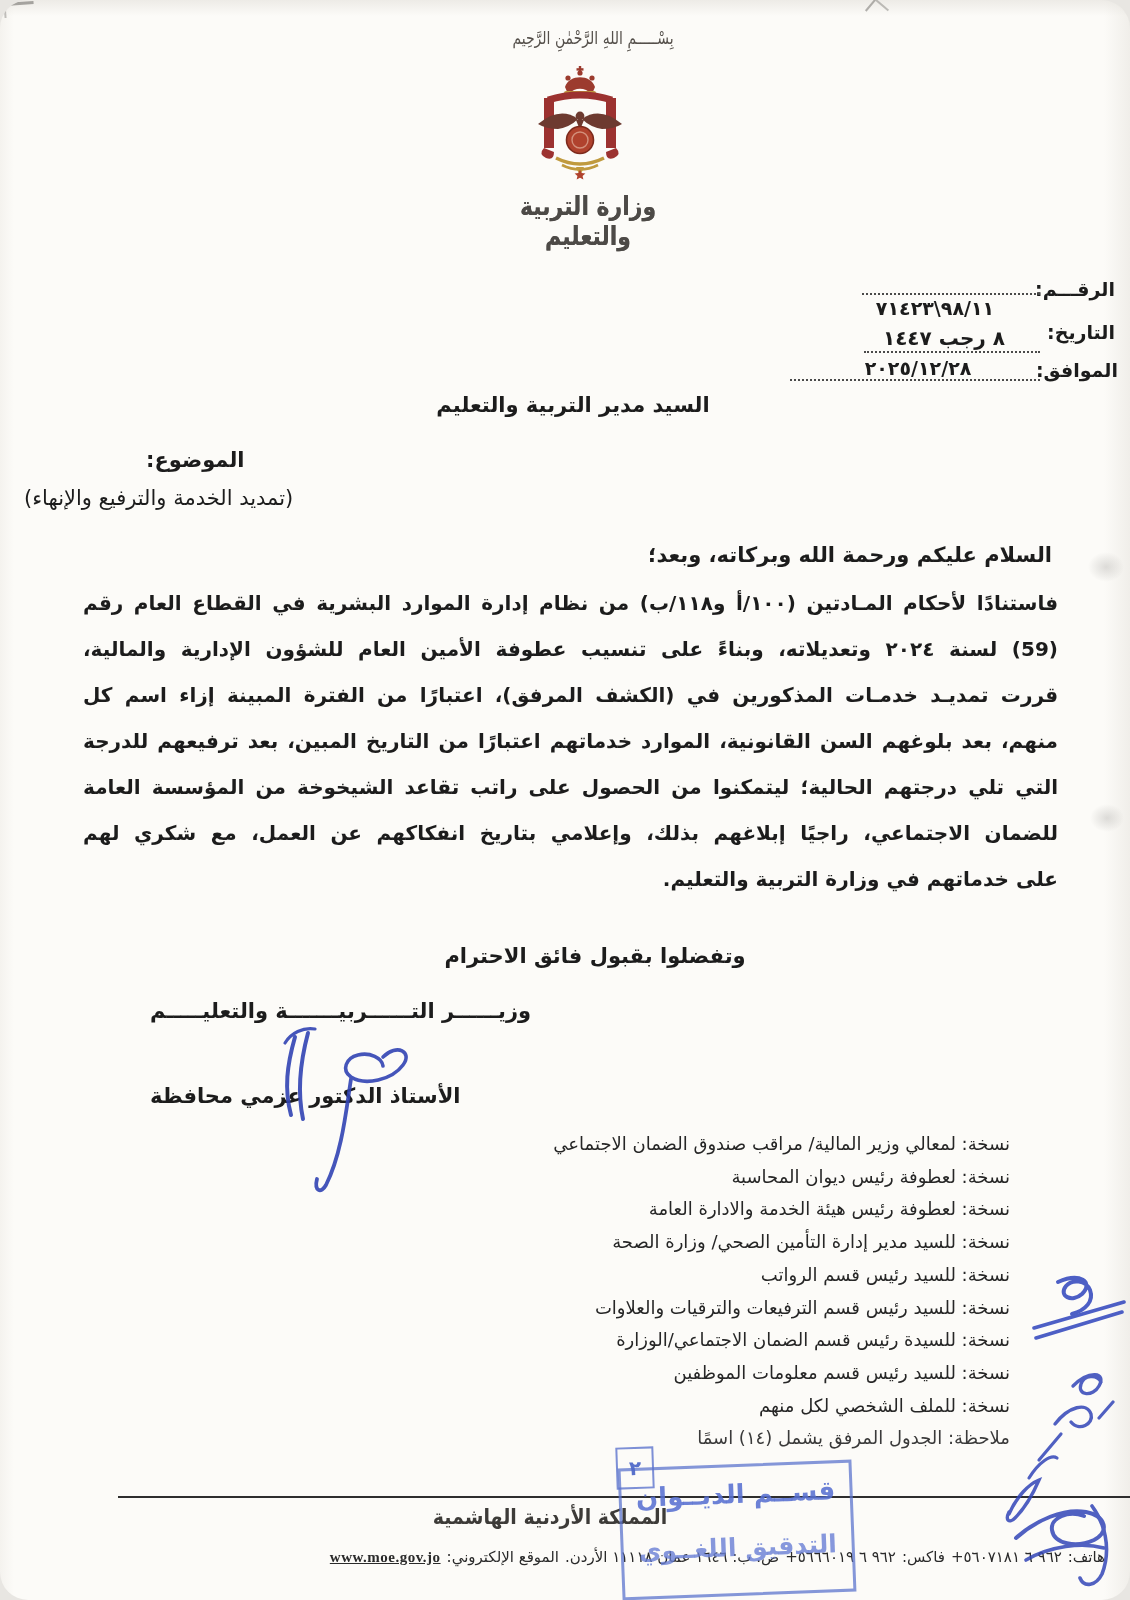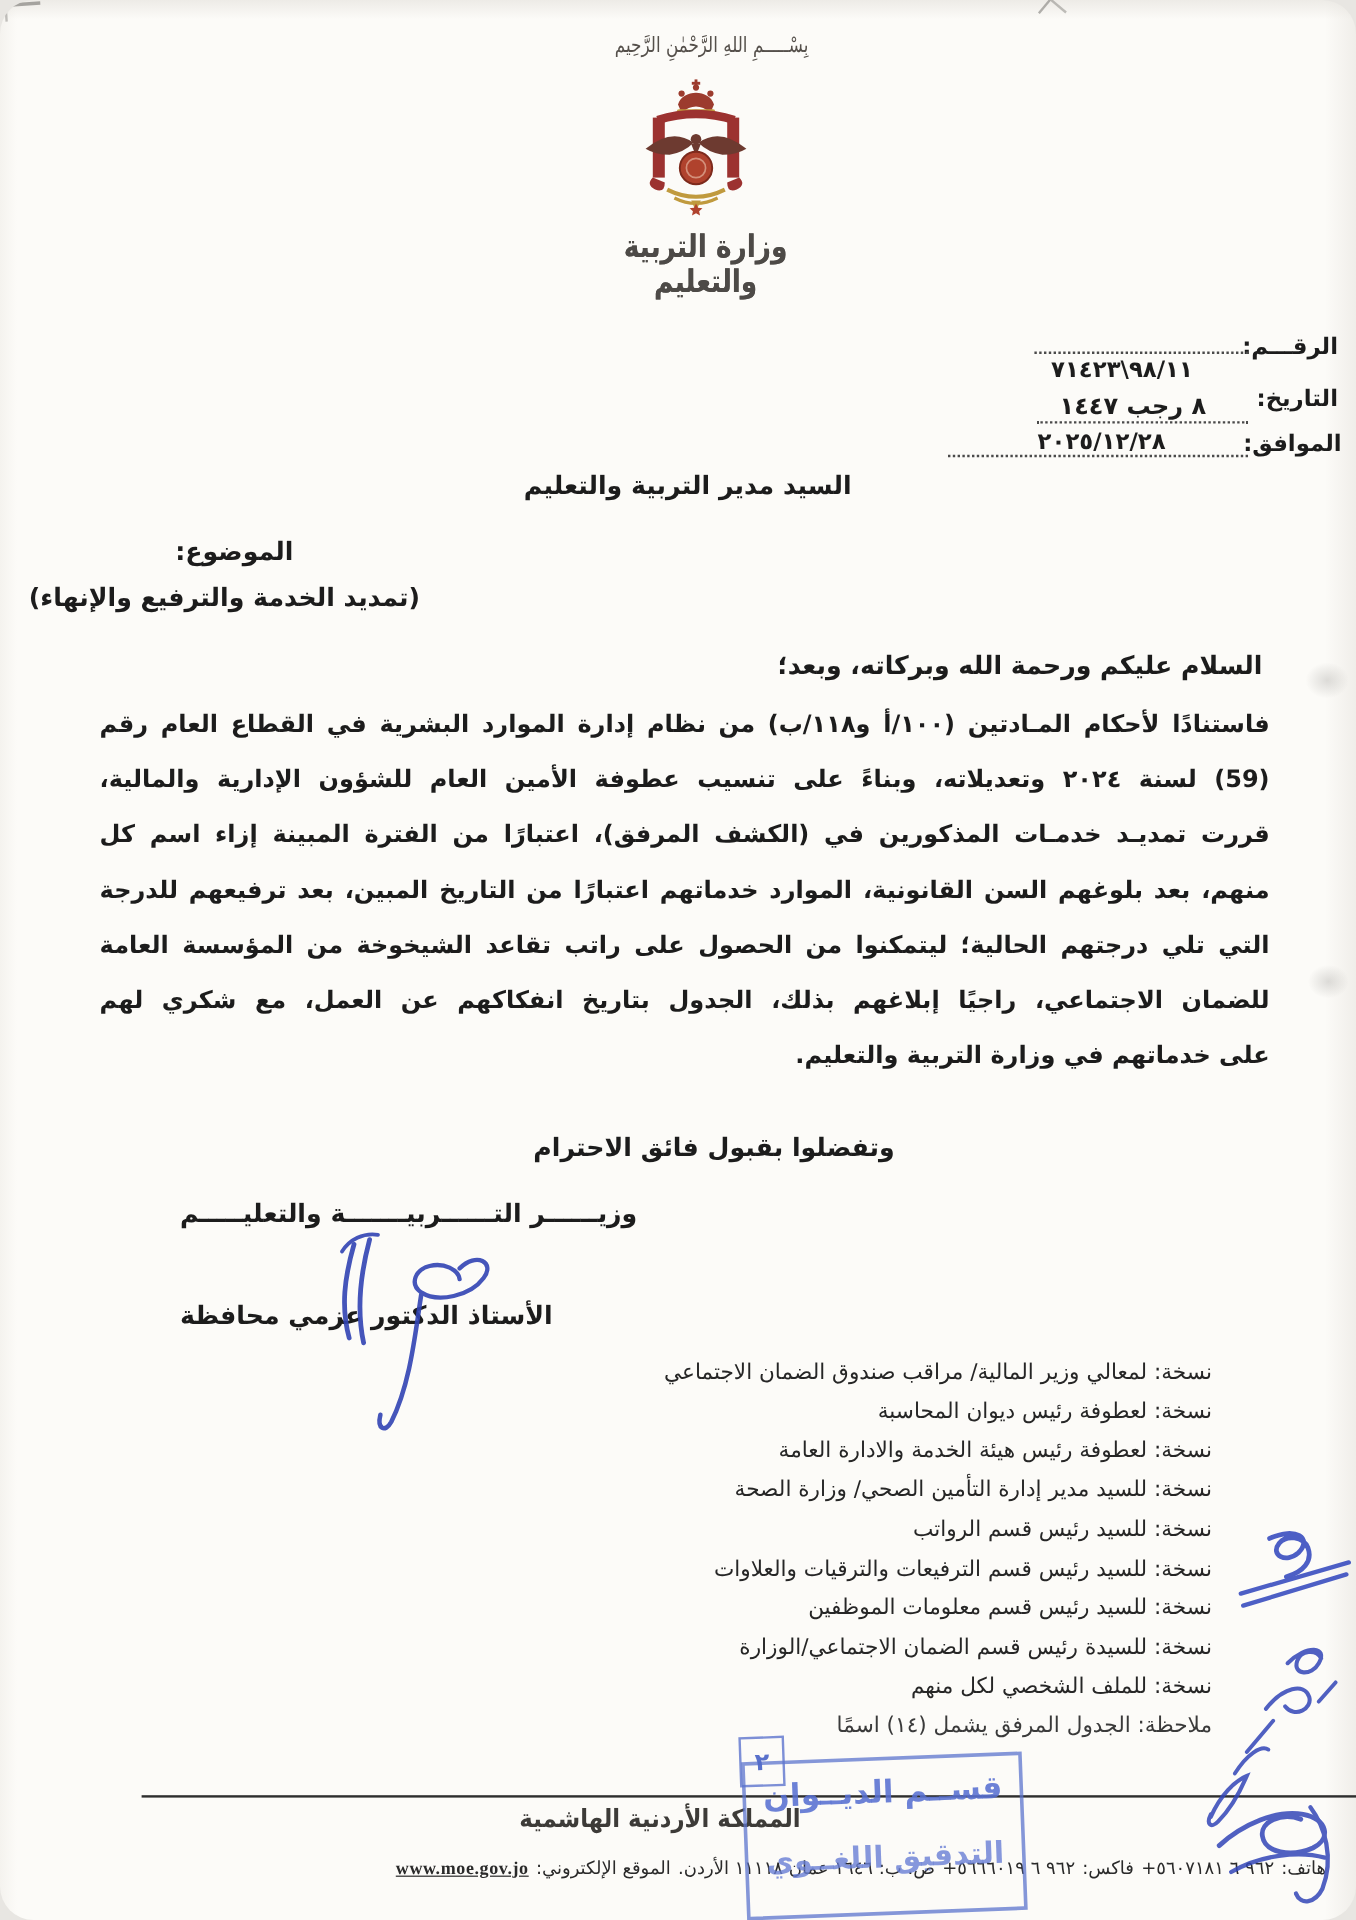--- a/index.html
+++ b/index.html
@@ -16,21 +16,21 @@
   
   .bismillah{left:488px;top:30px;width:210px;text-align:center;font-size:14px;color:#55504b;letter-spacing:1px;transform:scaleY(1.25);}
   .ministry{left:478px;top:196px;width:220px;text-align:center;font-size:22px;font-weight:bold;color:#4d4a47;letter-spacing:.5px;transform:scaleY(1.18);text-shadow:0 0 .5px #6a6662;}
   
   .reflabel{font-size:19px;font-weight:bold;white-space:nowrap;}
   .dots{border-bottom:2px dotted #4a4a4a;height:0;}
   .refval{font-size:19px;font-weight:bold;letter-spacing:1.5px;white-space:nowrap;text-align:center;}
   
   .addressee{left:408px;top:393px;width:330px;text-align:center;font-size:21px;font-weight:bold;}
   .subjlabel{left:146px;top:448px;font-size:21px;font-weight:bold;}
-  .subjval{left:24px;top:486px;font-size:21px;font-weight:bold;white-space:nowrap;}
+  .subjval{left:24px;top:486px;font-size:21px;font-weight:normal;white-space:nowrap;}
   .greeting{right:78px;top:543px;font-size:21px;font-weight:bold;white-space:nowrap;}
   .body{left:83px;top:580px;width:975px;}
   .bline{font-size:20px;font-weight:bold;line-height:46px;height:46px;text-align:justify;text-align-last:justify;white-space:normal;}
   .bline.last{text-align:right;text-align-last:right;}
   .closing{left:420px;top:944px;width:350px;text-align:center;font-size:21px;font-weight:bold;}
   .minister{left:150px;top:999px;font-size:21px;font-weight:bold;white-space:nowrap;}
   .signer{left:150px;top:1084px;font-size:21px;font-weight:bold;white-space:nowrap;}
   
   .cc{right:120px;top:1128px;text-align:right;font-size:18px;color:#262626;}
   .cc div{line-height:32.7px;white-space:nowrap;}
@@ -116,21 +116,21 @@
   <div class="abs subjlabel">الموضوع:</div>
   <div class="abs subjval">(تمديد الخدمة والترفيع والإنهاء)</div>
   <div class="abs greeting">السلام عليكم ورحمة الله وبركاته، وبعد؛</div>
 
   <div class="abs body">
     <div class="bline">فاستنادًا لأحكام المـادتين (١٠٠/أ و١١٨/ب) من نظام إدارة الموارد البشرية في القطاع العام رقم</div>
     <div class="bline">(59) لسنة ٢٠٢٤ وتعديلاته، وبناءً على تنسيب عطوفة الأمين العام للشؤون الإدارية والمالية،</div>
     <div class="bline">قررت تمديـد خدمـات المذكورين في (الكشف المرفق)، اعتبارًا من الفترة المبينة إزاء اسم كل</div>
     <div class="bline">منهم، بعد بلوغهم السن القانونية، الموارد خدماتهم اعتبارًا من التاريخ المبين، بعد ترفيعهم للدرجة</div>
     <div class="bline">التي تلي درجتهم الحالية؛ ليتمكنوا من الحصول على راتب تقاعد الشيخوخة من المؤسسة العامة</div>
-    <div class="bline">للضمان الاجتماعي، راجيًا إبلاغهم بذلك، الجدول بتاريخ انفكاكهم عن العمل، مع شكري لهم</div>
+    <div class="bline">للضمان الاجتماعي، راجيًا إبلاغهم بذلك، وإعلامي بتاريخ انفكاكهم عن العمل، مع شكري لهم</div>
     <div class="bline last">على خدماتهم في وزارة التربية والتعليم.</div>
   </div>
 
   <div class="abs closing">وتفضلوا بقبول فائق الاحترام</div>
   <div class="abs minister">وزيــــــر التــــــربيـــــــة والتعليـــــم</div>
 
   <div class="abs" style="left:233px;top:1003px;width:180px;height:195px;z-index:3;">
     <svg width="180" height="195" viewBox="0 0 180 195" fill="none" stroke="#3244b4" stroke-linecap="round" opacity="0.9">
       <path d="M62,34 C54,62 51,86 58,112" stroke-width="4"></path>
       <path d="M75,30 C67,60 64,88 70,116" stroke-width="4"></path>
@@ -142,22 +142,22 @@
 
   <div class="abs signer">الأستاذ الدكتور عزمي محافظة</div>
 
   <div class="abs cc">
     <div>نسخة: لمعالي وزير المالية/ مراقب صندوق الضمان الاجتماعي</div>
     <div>نسخة: لعطوفة رئيس ديوان المحاسبة</div>
     <div>نسخة: لعطوفة رئيس هيئة الخدمة والادارة العامة</div>
     <div>نسخة: للسيد مدير إدارة التأمين الصحي/ وزارة الصحة</div>
     <div>نسخة: للسيد رئيس قسم الرواتب</div>
     <div>نسخة: للسيد رئيس قسم الترفيعات والترقيات والعلاوات</div>
+    <div>نسخة: للسيدة رئيس قسم الضمان الاجتماعي/الوزارة</div>
     <div>نسخة: للسيد رئيس قسم معلومات الموظفين</div>
-    <div>نسخة: للسيدة رئيس قسم الضمان الاجتماعي/الوزارة</div>
     <div>نسخة: للملف الشخصي لكل منهم</div>
     <div style="color:#3a3a3a;">ملاحظة: الجدول المرفق يشمل (١٤) اسمًا</div>
   </div>
 
   <div class="abs" style="left:1028px;top:1270px;width:100px;height:82px;z-index:4;">
     <svg width="100" height="82" viewBox="0 0 100 82" fill="none" stroke="#2f44bd" stroke-linecap="round" opacity="0.85">
       <path d="M30,12 C52,2 66,12 54,24 C44,33 30,26 38,16 C44,9 58,10 62,20 C66,31 58,40 44,44" stroke-width="4"></path>
       <path d="M6,58 L96,32" stroke-width="3.6"></path>
       <path d="M8,68 L94,42" stroke-width="3.6"></path>
     </svg>

